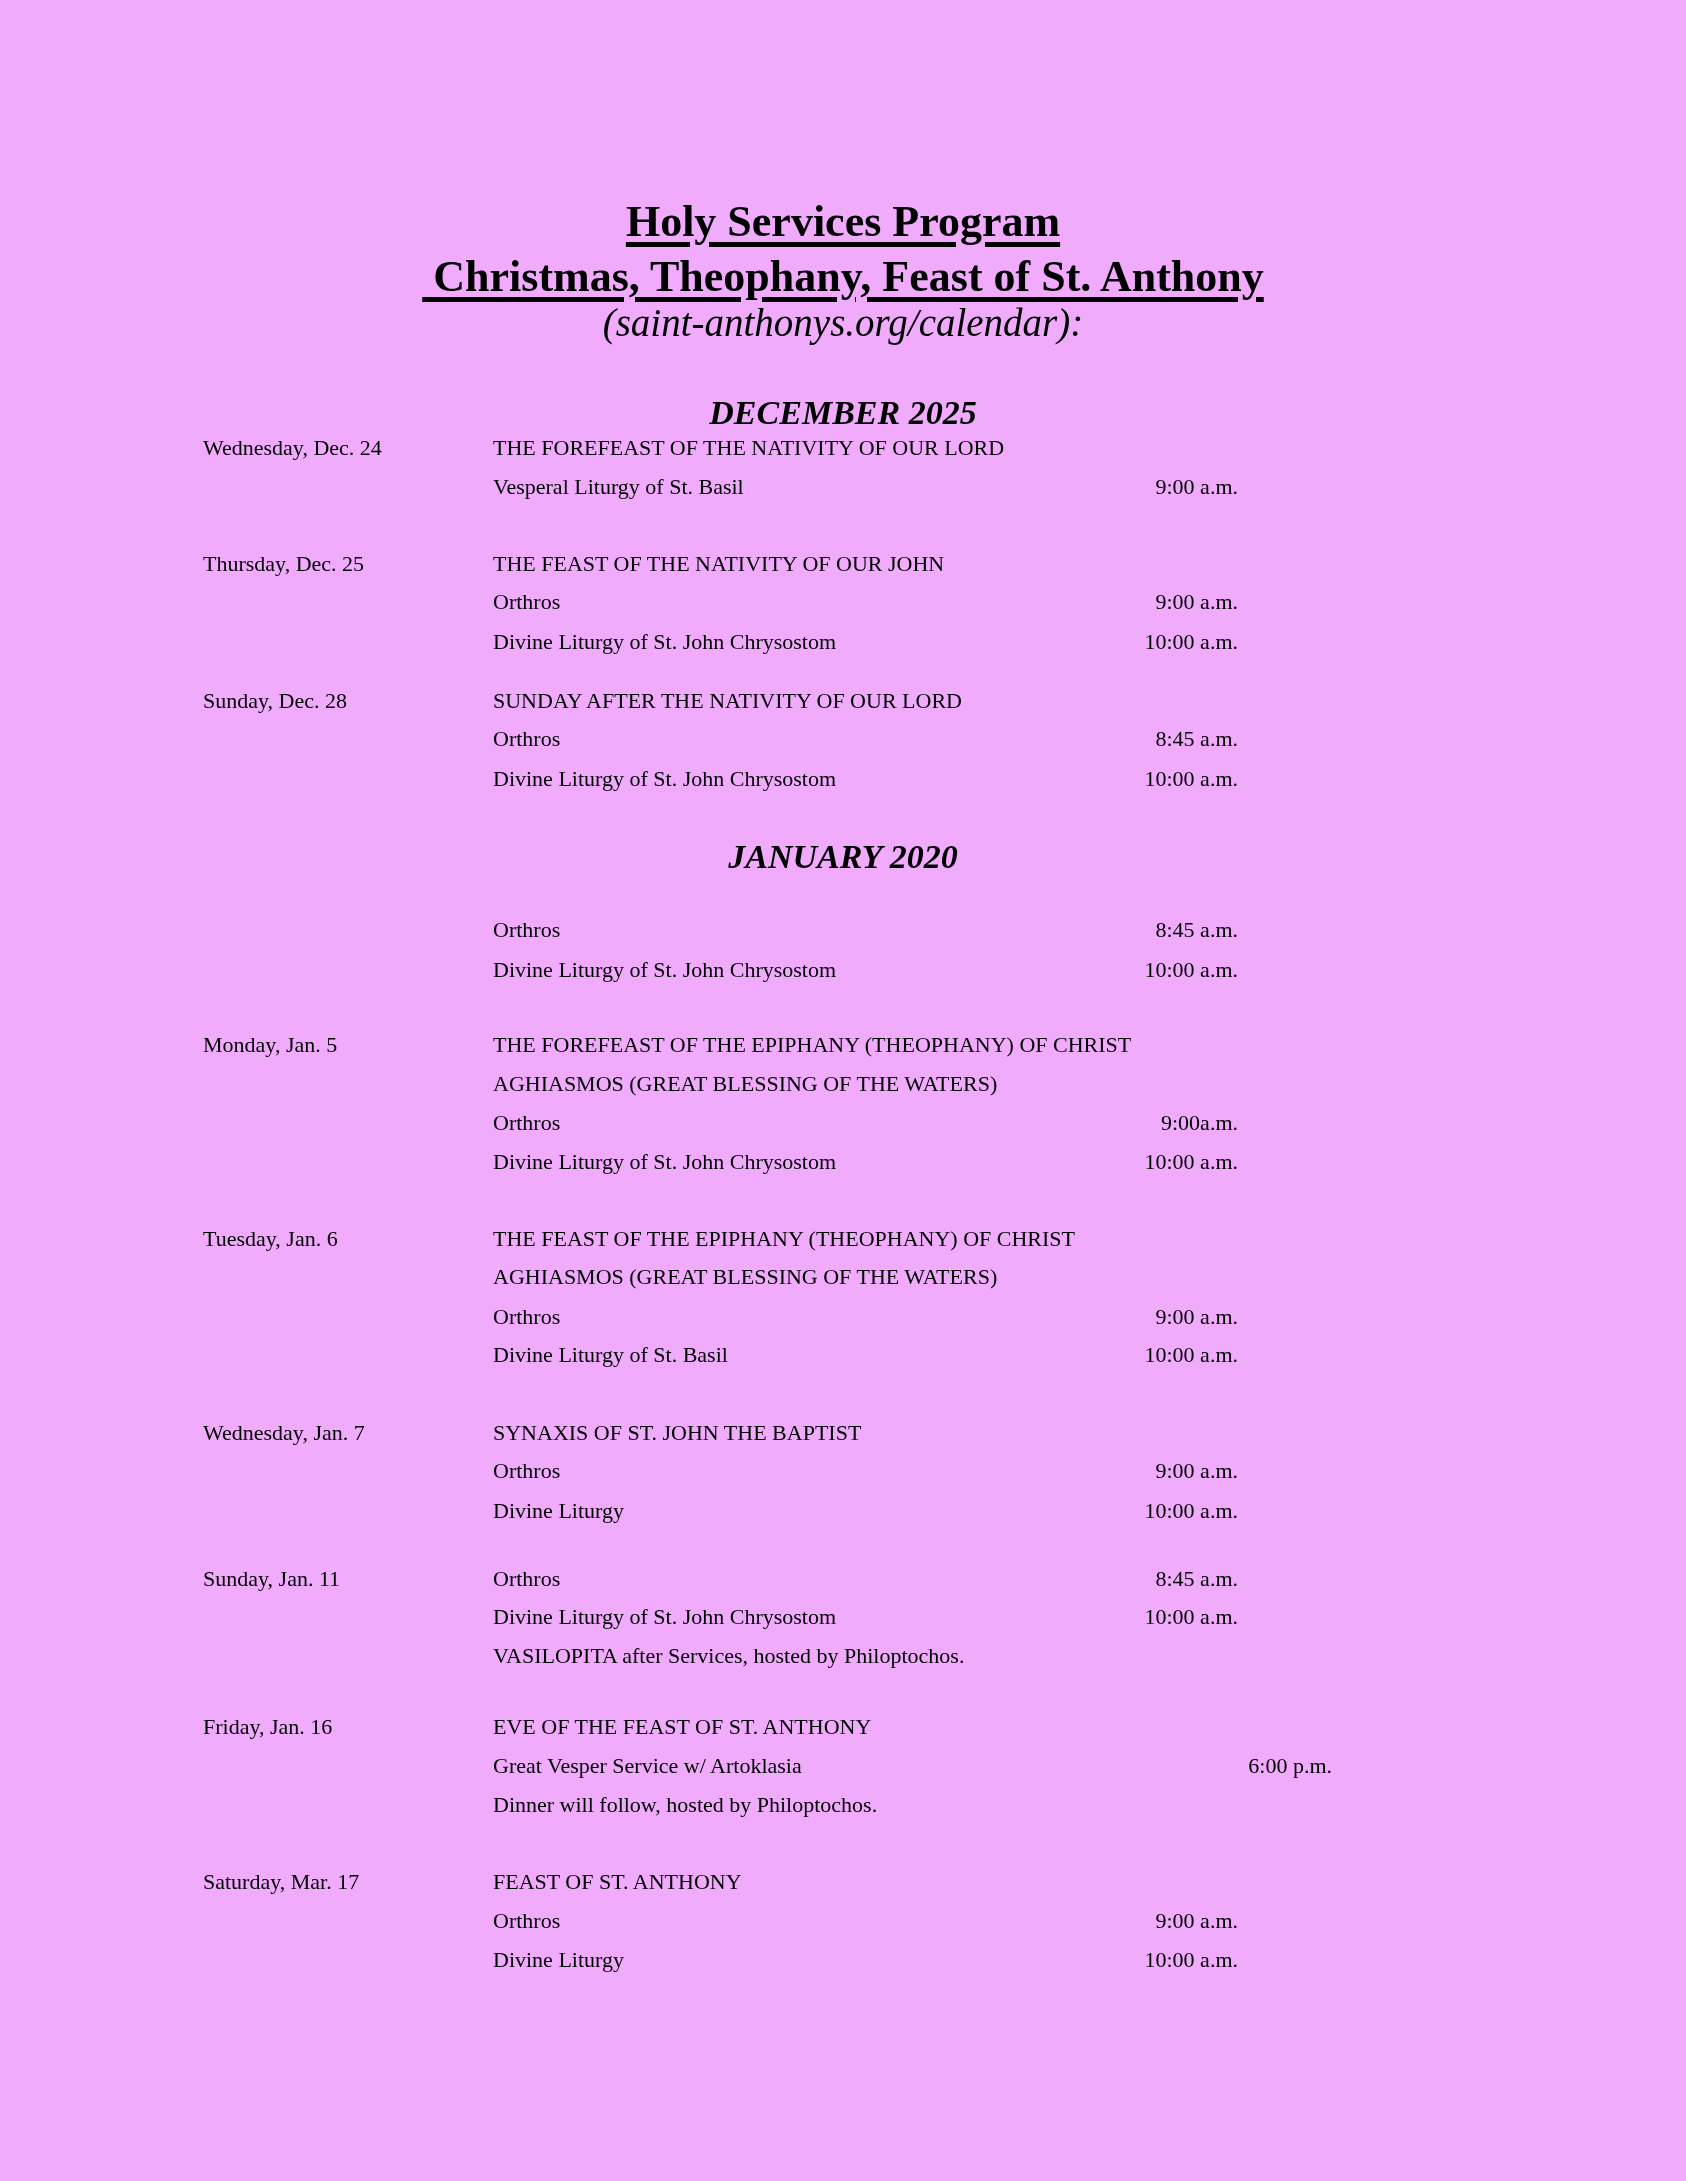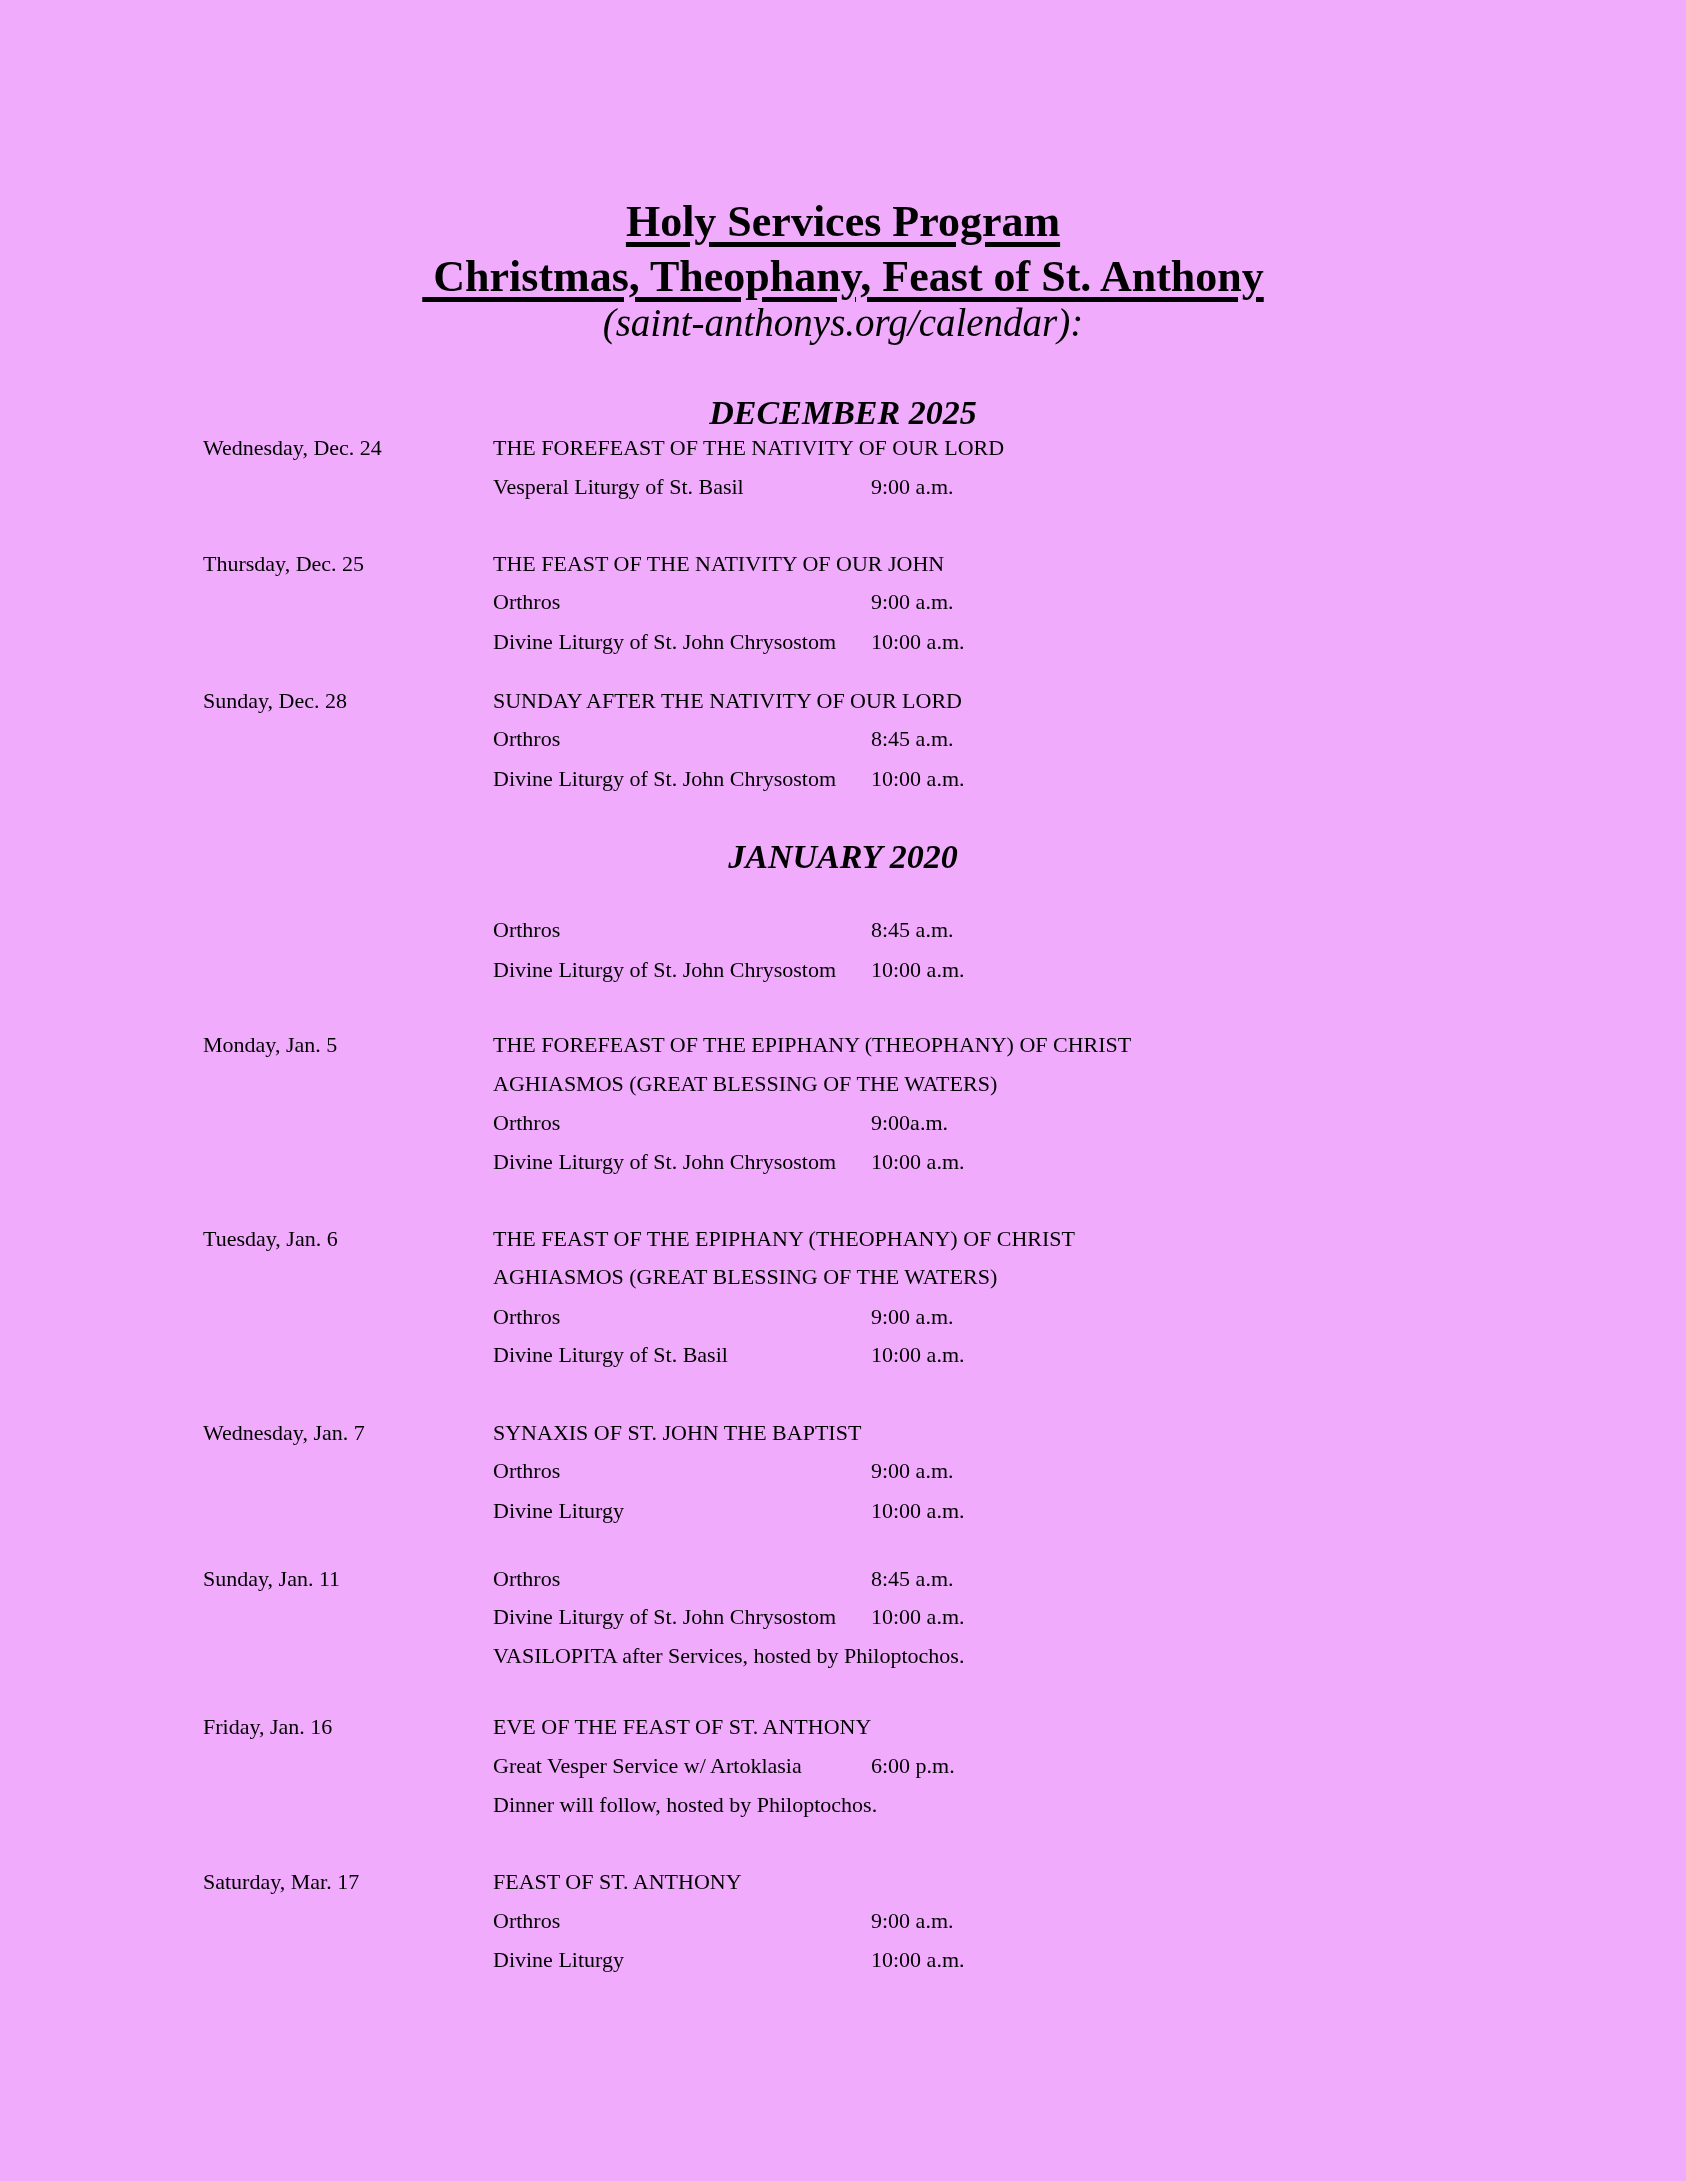--- a/index.html
+++ b/index.html
@@ -48,20 +48,21 @@
     height: 40px;
     font-size: 22px;
     line-height: 1;
   }
   .col-date { position: absolute; left: 203px; white-space: pre; }
   .col-desc { position: absolute; left: 493px; white-space: pre; }
   .col-time {
     position: absolute;
     left: 871px;
     width: 367px;
+    text-align: right;
     white-space: pre;
   }
   .col-time.pm { width: 461px; }
 </style>
 </head>
 <body>
 
 <div class="page">
 
   <div class="abs centered" style="top:200px">

